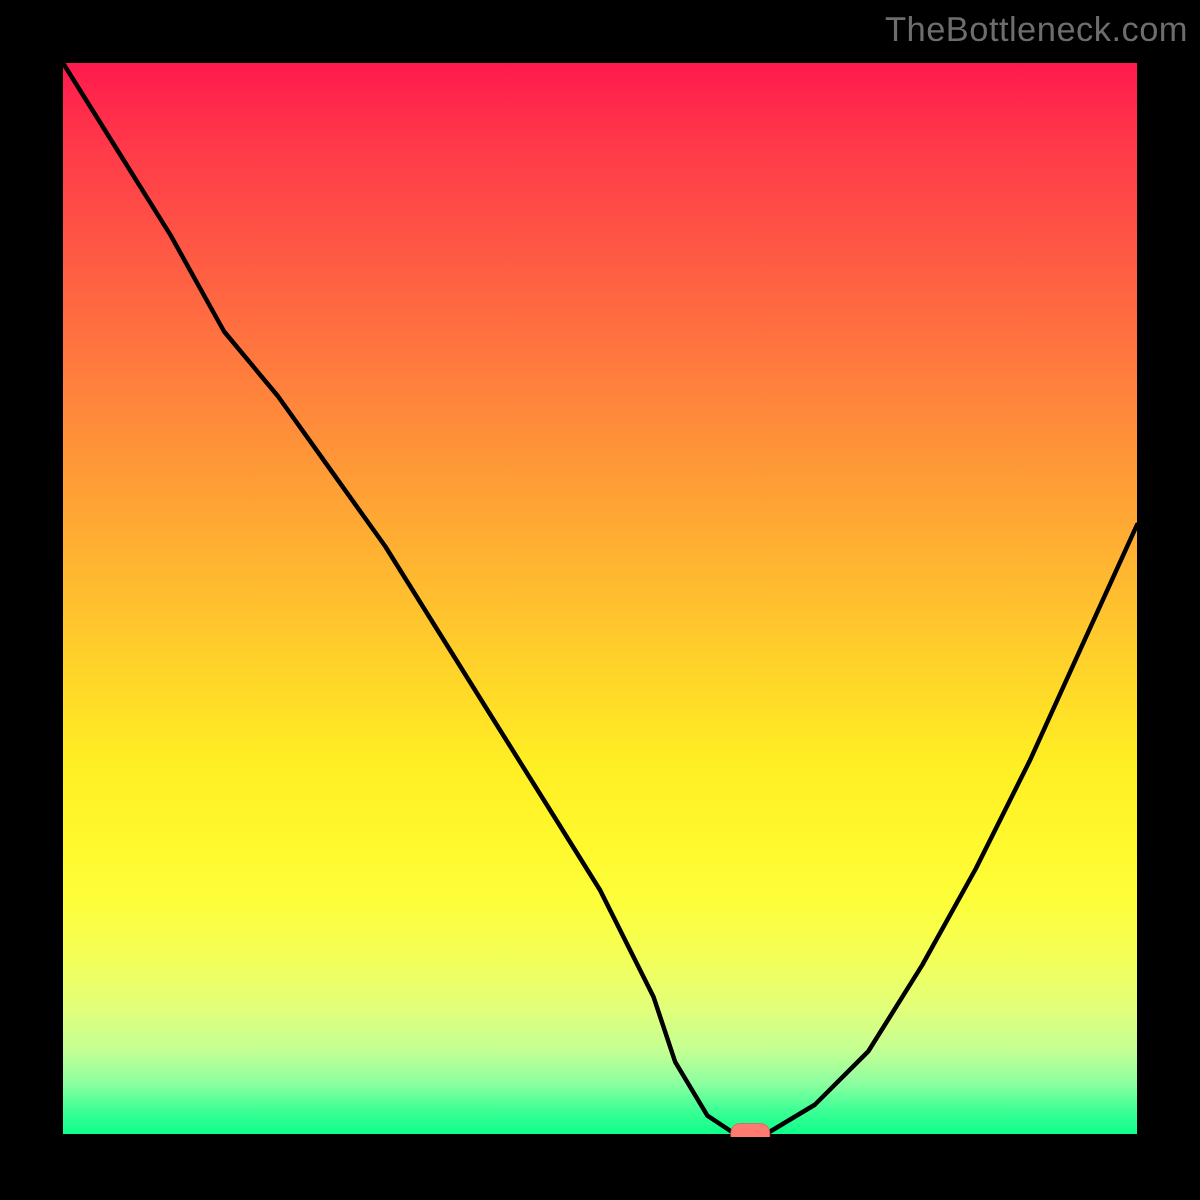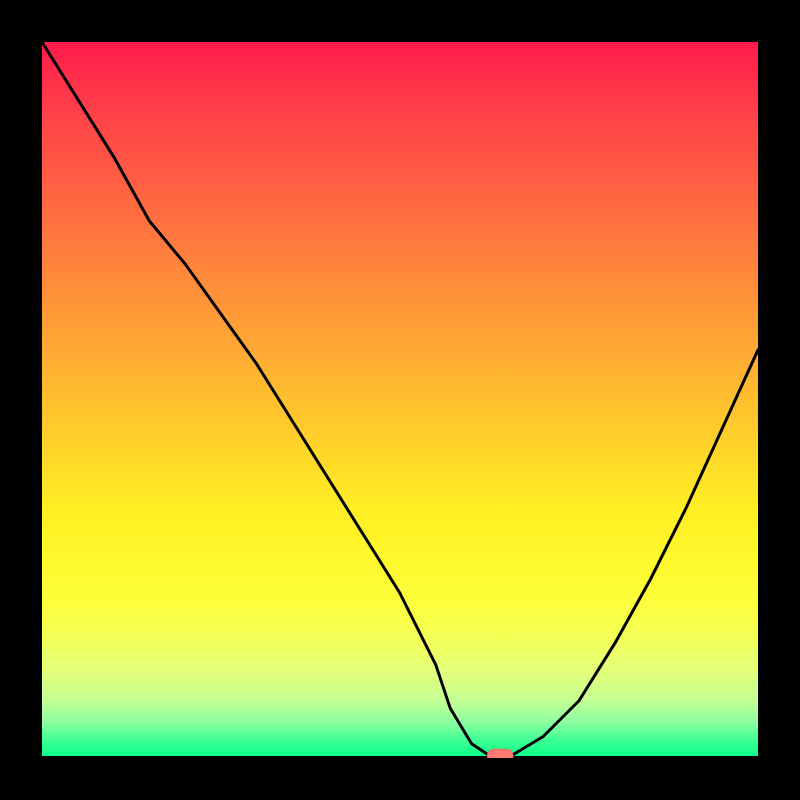--- a/index.html
+++ b/index.html
@@ -77,20 +77,21 @@
     font-size: 23px;
     font-weight: 500;
     letter-spacing: 0.3px;
   }
 </style>
 </head>
 <body>
 
 <div class="frame">
 
+  <div class="watermark">TheBottleneck.com</div>
 
   <div class="plot">
     <svg viewBox="0 0 716 716" preserveAspectRatio="none">
 
       <line class="axis-line" x1="0" y1="715" x2="716" y2="715"></line>
 
       <path id="curve-path" class="curve" d="M0.0 0.0 L35.8 57.3 L71.6 114.6 L107.4 179.0 L143.2 222.0 L179.0 272.1 L214.8 322.2 L250.6 379.5 L286.4 436.8 L322.2 494.0 L358.0 551.3 L393.8 622.9 L408.1 665.9 L429.6 701.7 L451.1 716.0 L465.4 716.0 L501.2 694.5 L537.0 658.7 L572.8 601.4 L608.6 537.0 L644.4 465.4 L680.2 386.6 L716.0 307.9"></path>
 
       <rect id="min-marker" class="marker" rx="6" ry="6" width="26" height="14" x="445.2" y="707.0"></rect>
     </svg>

